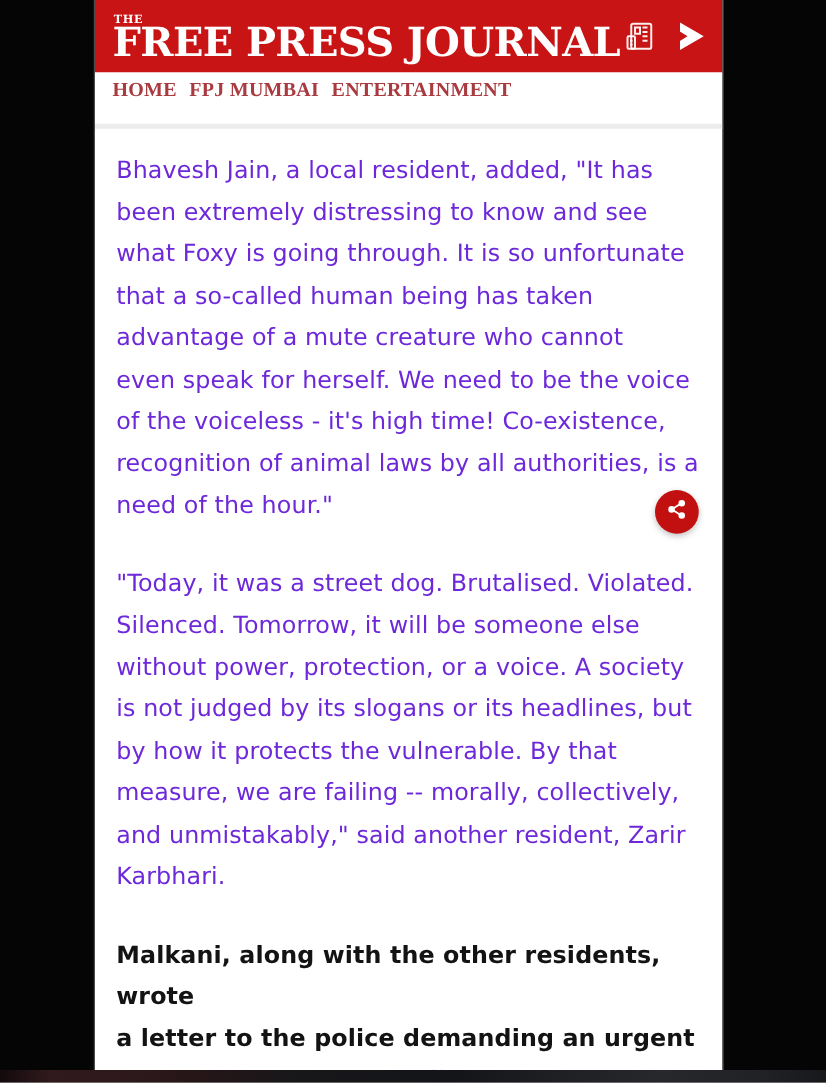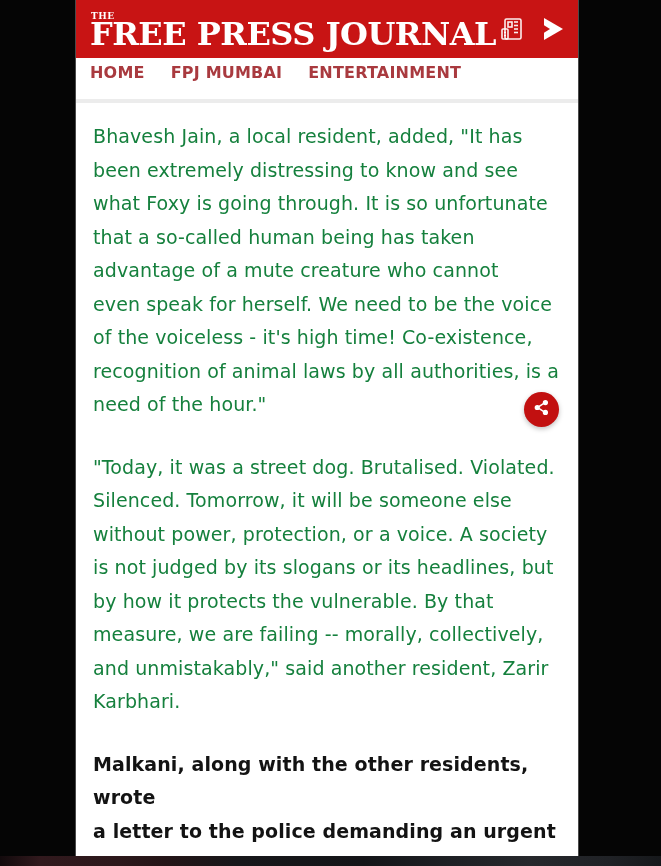--- a/index.html
+++ b/index.html
@@ -55,42 +55,43 @@
   }
   .hicon { display: block; }
 
   
   .navbar {
     height: 45px;
     background: #ffffff;
     border-bottom: 4px solid #ececec;
     display: flex;
     align-items: center;
-    gap: 26px;
+    gap: 10px;
     padding: 0 6px 12px 14px;
     white-space: nowrap;
     overflow: hidden;
+    font-family: Liberation Serif, serif;
   }
   .nav-item {
     color: var(--nav_red, #a93a3f);
     font-size: 16px;
     font-weight: bold;
     letter-spacing: 0.2px;
     cursor: pointer;
   }
 
   
   .article {
     padding: 17px 16px 0 17px;
   }
   .para {
     font-size: 19px;
     line-height: 33.5px;
     letter-spacing: 0.1px;
-    color: #15803d;
+    color: #6d28d9;
     white-space: pre-line;
     margin-bottom: 29px;
   }
   .para.bold {
     font-weight: bold;
     color: #131313;
   }
 
   
   .share-fab {

